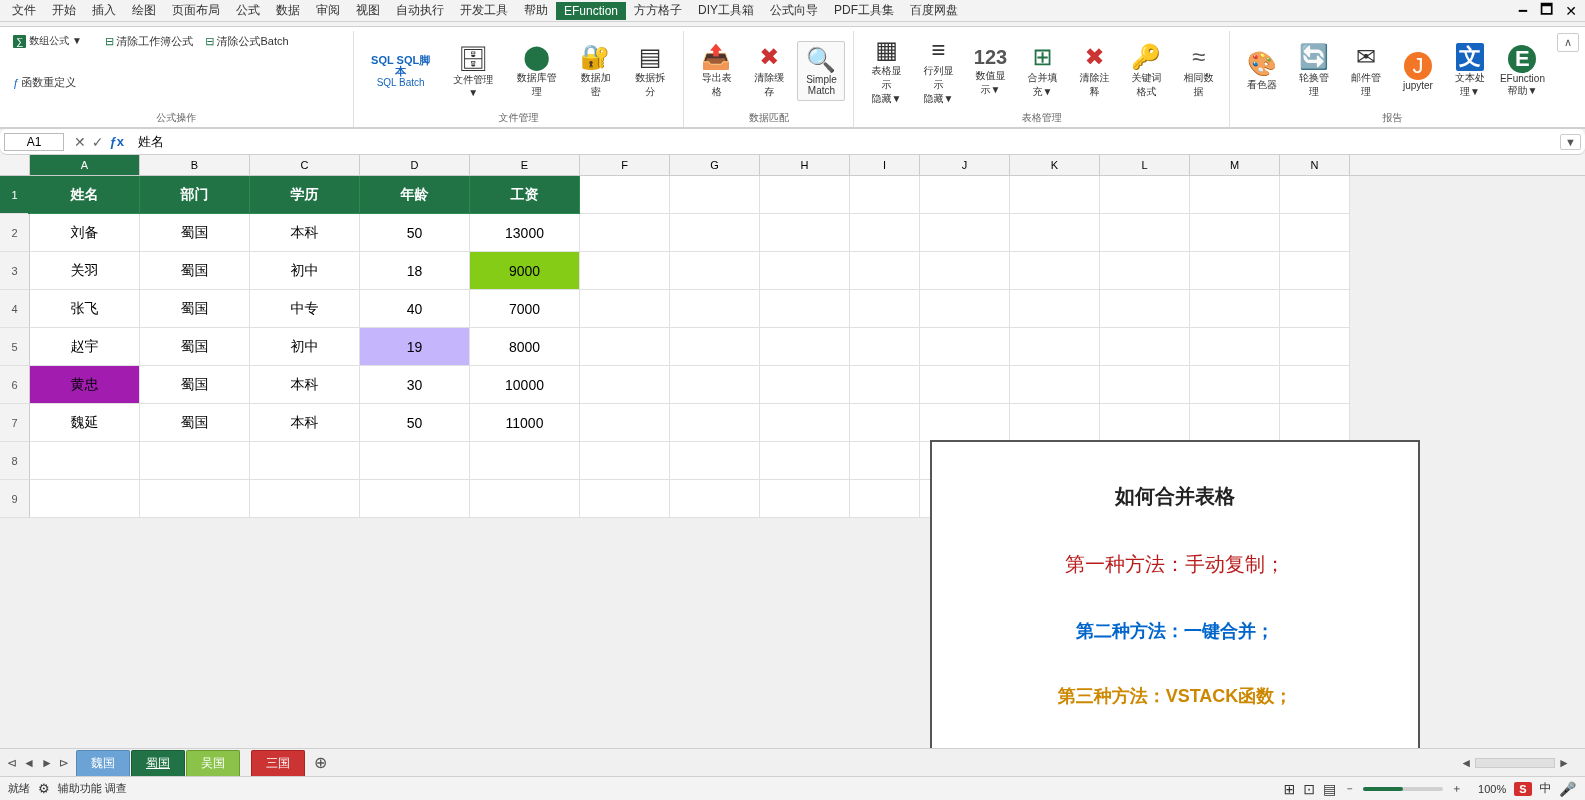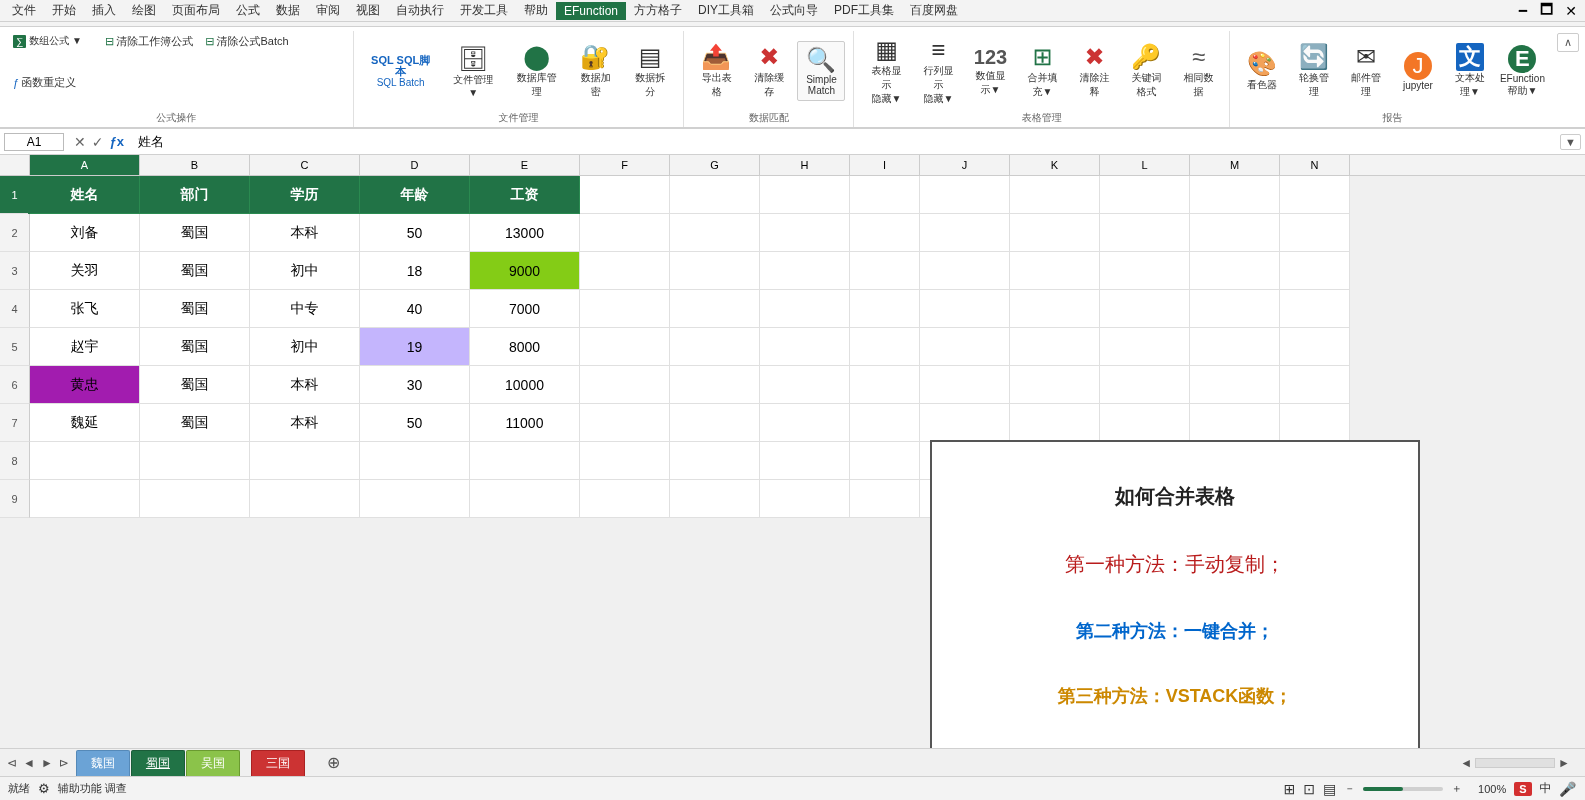--- a/index.html
+++ b/index.html
@@ -13,21 +13,21 @@
     
     .ribbon { background: #f3f3f3; border-bottom: 2px solid #d0d0d0; padding: 4px 0 0 0; }
     .ribbon-content { background: white; border-top: 1px solid #d0d0d0; padding: 4px 8px; display: flex; align-items: flex-start; gap: 2px; min-height: 88px; }
     .ribbon-btn { display: flex; flex-direction: column; align-items: center; padding: 2px 4px; cursor: pointer; border: 1px solid transparent; border-radius: 2px; min-width: 44px; font-size: 10px; color: #333; text-align: center; }
     .ribbon-btn-small { display: flex; align-items: center; padding: 2px 4px; cursor: pointer; border: 1px solid transparent; border-radius: 2px; font-size: 11px; color: #333; white-space: nowrap; }
 
     
     .ribbon-btn-large { display: flex; flex-direction: column; align-items: center; padding: 4px 6px; cursor: pointer; border: 1px solid transparent; border-radius: 2px; min-width: 48px; font-size: 10px; color: #333; text-align: center; }
 
     
-    .formula-bar { display: flex; align-items: center; background: white; border-bottom: 1px solid #d0d0d0; height: 26px; padding: 0 4px; gap: 4px; }
+    .formula-bar { display: flex; align-items: center; background: white; border-bottom: 1px solid #d0d0d0; height: 26px; padding: 0 4px; gap: 4px; border-radius: 7px; }
     .cell-ref { width: 60px; border: 1px solid #bbb; padding: 1px 4px; font-size: 12px; text-align: center; }
     .formula-icons { display: flex; align-items: center; gap: 6px; padding: 0 6px; color: #555; font-size: 14px; }
 
     
     .info-box { position: absolute; top: 285px; left: 930px; width: 490px; height: 310px; border: 2px solid #555; background: white; display: flex; flex-direction: column; align-items: center; justify-content: space-around; padding: 20px; }
 
     
     .status-bar { display: flex; align-items: center; background: #f3f3f3; border-top: 1px solid #d0d0d0; height: 24px; padding: 0 8px; font-size: 11px; color: #333; gap: 8px; }
 
     .page-wrap { display: flex; flex-direction: column; width: 1585px; height: 800px; }
@@ -403,21 +403,21 @@
   <div style="display:flex; align-items:center; background:#f0f0f0; border-top:1px solid #d0d0d0; height:28px; padding:0 4px;">
     <div style="display:flex; align-items:center; margin-right:4px;">
       <span style="cursor:pointer; padding:0 3px; color:#555; font-size:12px;">⊲</span>
       <span style="cursor:pointer; padding:0 3px; color:#555; font-size:12px;">◄</span>
       <span style="cursor:pointer; padding:0 3px; color:#555; font-size:12px;">►</span>
       <span style="cursor:pointer; padding:0 3px; color:#555; font-size:12px;">⊳</span>
     </div>
     <div style="padding:4px 14px; font-size:12px; cursor:pointer; background:#6ba3d6; color:white; border:1px solid #5589b8; border-bottom:none; margin-right:1px; border-radius:2px 2px 0 0;">魏国</div>
     <div style="padding:4px 14px; font-size:12px; cursor:pointer; background:#217346; color:white; border:1px solid #1a5c38; border-bottom:none; margin-right:1px; border-radius:2px 2px 0 0; text-decoration:underline;">蜀国</div>
     <div style="padding:4px 14px; font-size:12px; cursor:pointer; background:#8BC34A; color:white; border:1px solid #6a9a30; border-bottom:none; margin-right:11px; border-radius:2px 2px 0 0;">吴国</div>
-    <div style="padding:4px 14px; font-size:12px; cursor:pointer; background:#cc3333; color:white; border:1px solid #aa2222; border-bottom:none; margin-right:14px; border-radius:2px 2px 0 0;">三国</div>
+    <div style="padding:4px 14px; font-size:12px; cursor:pointer; background:#cc3333; color:white; border:1px solid #aa2222; border-bottom:none; margin-right:1px; border-radius:2px 2px 0 0;">三国</div>
     <div style="padding:2px 8px; font-size:16px; cursor:pointer; color:#555;">⊕</div>
 
     <div style="flex:1; display:flex; align-items:center; justify-content:flex-end; padding-right:8px;">
       <div style="cursor:pointer; font-size:12px; color:#555; padding:0 3px;">◄</div>
       <div style="width:80px; height:10px; background:#e0e0e0; border:1px solid #ccc; cursor:pointer;"></div>
       <div style="cursor:pointer; font-size:12px; color:#555; padding:0 3px;">►</div>
     </div>
   </div>
 
   <div class="status-bar">

